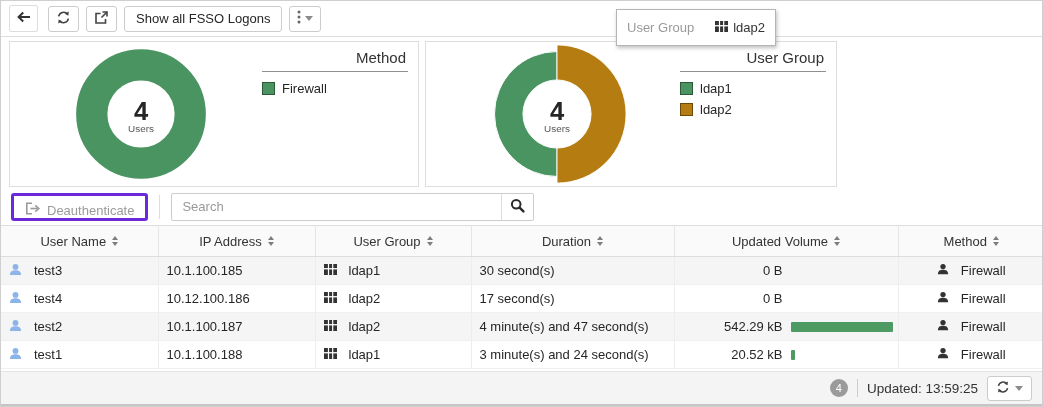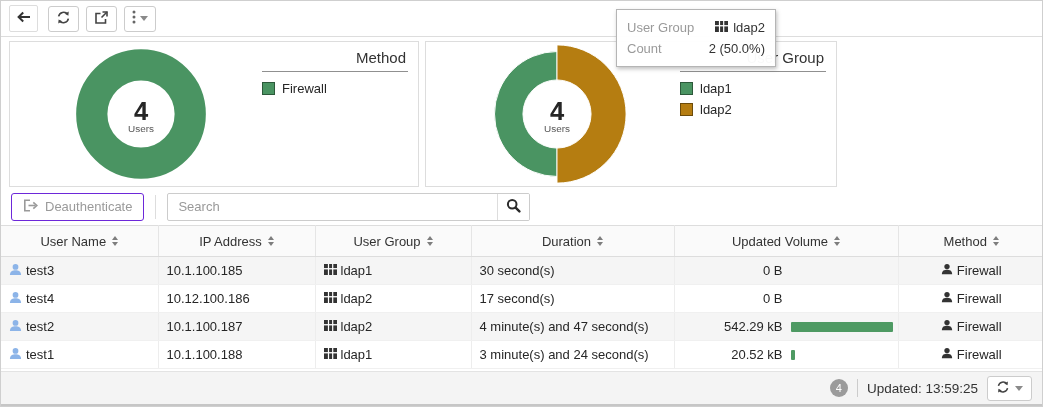--- a/index.html
+++ b/index.html
@@ -34,21 +34,21 @@
   
   .chart-tooltip{position:absolute;left:615px;top:8px;width:138px;z-index:30;background:rgba(255,255,255,.97);
                  border:1px solid #b5b5b5;box-shadow:1px 2px 4px rgba(0,0,0,.25);padding:7px 10px;font-size:13px;}
   .tt-row{display:flex;justify-content:space-between;align-items:center;line-height:21px;}
   .tt-label{color:#9a9a9a;margin-right:12px;}
   .tt-value{display:flex;align-items:center;gap:5px;color:#333;}
 
   
   .toolbar{position:absolute;top:190px;left:0;right:0;height:31px;display:flex;align-items:center;
            padding:0 10px;gap:11px;box-sizing:border-box;}
-  .deauth-btn{display:flex;align-items:center;gap:7px;height:28px;padding:0 11px;border:1px solid #6d28d9;
+  .deauth-btn{display:flex;align-items:flex-end;gap:7px;height:28px;padding:0 11px;border:3px solid #6d28d9;
               border-radius:3px;background:#fff;color:#9a9a9a;cursor:default;box-sizing:border-box;}
   .tb-sep{width:1px;height:24px;background:#ddd;}
   .search-wrap{display:flex;align-items:stretch;height:28px;width:363px;border:1px solid #ccc;border-radius:2px;
                background:#fff;box-sizing:border-box;overflow:hidden;}
   .search-input{flex:1;border:none;outline:none;padding:0 10px;font-family:"Liberation Sans",sans-serif;
                 font-size:13px;color:#c2410c;background:transparent;}
   .search-input::placeholder{color:#999;}
   .search-btn{width:31px;border:none;border-left:1px solid #ddd;background:#fff;display:flex;align-items:center;
               justify-content:center;cursor:pointer;}
 
@@ -57,21 +57,21 @@
   .tbl th{height:28px;background:#fafafa;border-top:1px solid #ddd;border-bottom:1px solid #ddd;border-right:1px solid #e5e5e5;
           font-weight:normal;color:#333;text-align:center;cursor:pointer;}
   .tbl th:last-child{border-right:none;}
   .tbl td{height:27px;border-right:1px solid #ededed;border-bottom:1px solid #f0f0f0;padding:0 8px;overflow:hidden;}
   .tbl td:last-child{border-right:none;}
   .tbl tbody tr:nth-child(odd){background:#f5f5f5;}
   .th-inner{display:inline-flex;align-items:center;gap:6px;}
   .sort{display:inline-flex;flex-direction:column;gap:2px;}
   .sort .tri-up{border-bottom-color:#7d7d7d;border-left-width:3.5px;border-right-width:3.5px;border-bottom-width:4.5px;}
   .sort .tri-down{border-top-color:#7d7d7d;border-left-width:3.5px;border-right-width:3.5px;border-top-width:4.5px;}
-  .cell-flex{display:flex;align-items:center;gap:4px;text-align:center;}
+  .cell-flex{display:flex;align-items:center;gap:12px;text-align:center;}
   .cell-center{justify-content:center;}
   .traffic-cell{display:flex;align-items:center;}
   .traffic-val{width:100px;text-align:right;flex:none;}
   .traffic-bar{height:10px;background:#4e9a63;border-radius:1px;margin-left:8px;flex:none;}
 
   
   .ftr{position:absolute;left:0;right:0;bottom:0;height:35px;background:#f4f4f4;border-top:1px solid #e3e3e3;
        border-bottom:2px solid #c6c6c6;display:flex;align-items:center;justify-content:flex-end;gap:9px;
        padding:0 10px;box-sizing:border-box;}
   .badge{width:18px;height:18px;border-radius:50%;background:#9b9b9b;color:#fff;font-size:11px;
@@ -108,20 +108,21 @@
       </div>
       <div class="icon-btn">
         <span>
           <svg width="15" height="15" viewBox="0 0 15 15">
               <path d="M6.5 3.5 H2 V13 H11.5 V9" fill="none" stroke="#444" stroke-width="1.6"></path>
               <path d="M8.5 2 H13 V6.5" fill="none" stroke="#444" stroke-width="1.6"></path>
               <path d="M13 2 L7.5 7.5" stroke="#444" stroke-width="1.6"></path>
             </svg>
         </span>
       </div>
+      <div class="text-btn">Show all FSSO Logons</div>
       <div class="icon-btn menu-btn">
         <span>
           <svg width="4" height="14" viewBox="0 0 4 14">
               <circle cx="2" cy="2" r="1.5" fill="#666"></circle>
               <circle cx="2" cy="7" r="1.5" fill="#666"></circle>
               <circle cx="2" cy="12" r="1.5" fill="#666"></circle>
             </svg>
         </span>
         <span class="tri-down"></span>
       </div>
@@ -171,24 +172,20 @@
           <svg width="13" height="11" viewBox="0 0 13 11">
               <rect width="13" height="11" fill="#333"></rect>
               <rect x="3.9" width="1.2" height="11" fill="#fff"></rect>
               <rect x="8.1" width="1.2" height="11" fill="#fff"></rect>
               <rect y="4.1" width="13" height="1.3" fill="#fff"></rect>
             </svg>
         </span>
         <span>ldap2</span>
       </span>
     </div>
-    <div class="tt-row">
-      <span class="tt-label">Count</span>
-      <span class="tt-value">2 (50.0%)</span>
-    </div>
   </div>
 
   <div class="toolbar">
     <div class="deauth-btn">
       <span>
         <svg width="15" height="13" viewBox="0 0 15 13">
             <path d="M7 1.2 H1.8 V11.8 H7" fill="none" stroke="#9a9a9a" stroke-width="1.6"></path>
             <path d="M5.5 6.5 H12.6" stroke="#9a9a9a" stroke-width="1.6"></path>
             <path d="M10.3 3.4 L13.8 6.5 L10.3 9.6" fill="none" stroke="#9a9a9a" stroke-width="1.6"></path>
           </svg>

